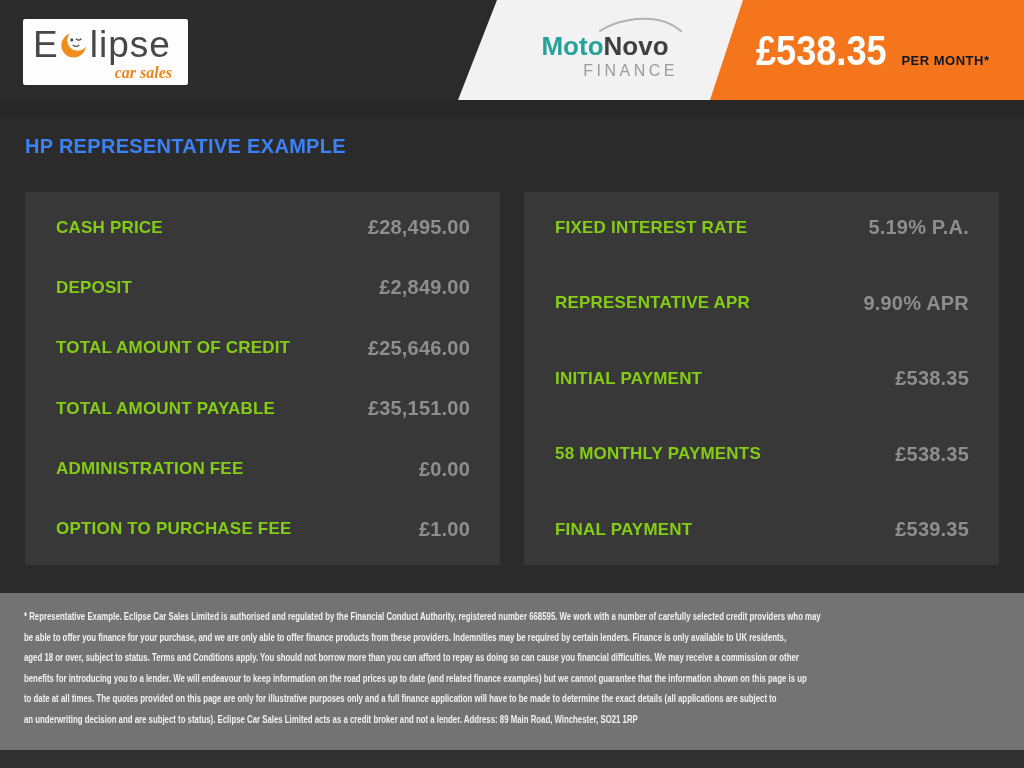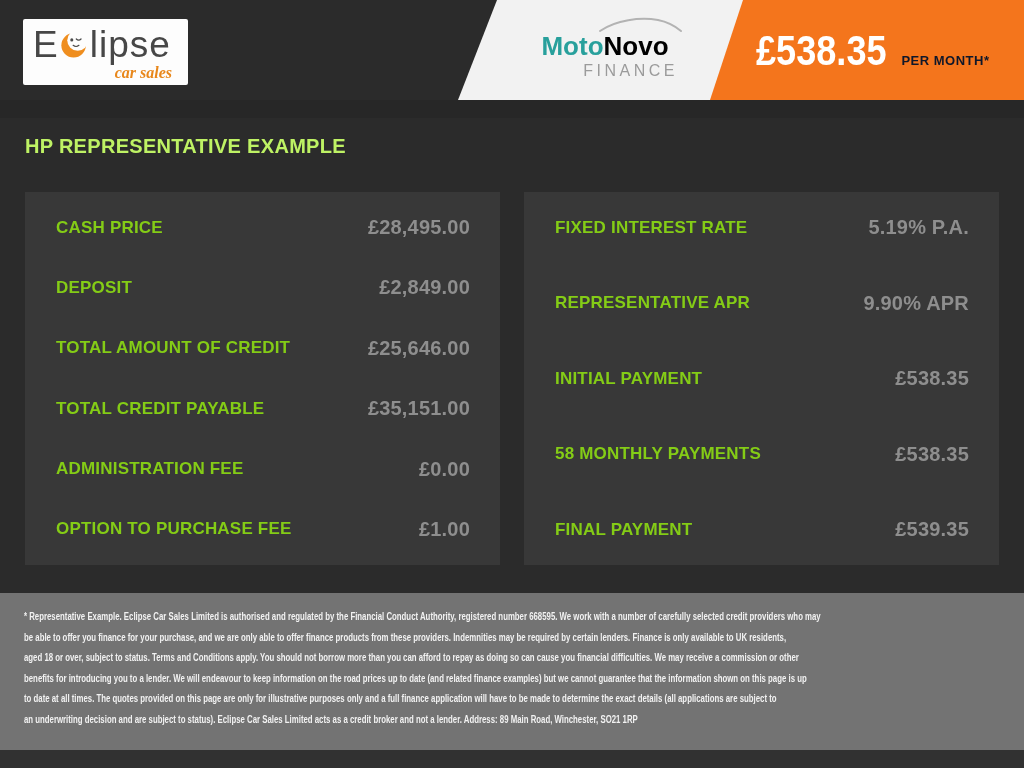--- a/index.html
+++ b/index.html
@@ -34,21 +34,21 @@
     background:#f2f2f2;
     clip-path:polygon(39px 0, 287px 0, 254px 100px, 0 100px);
   }
   .motonovo{
     position:absolute;left:72px;top:16px;width:150px;
     display:flex;flex-direction:column;align-items:center;
   }
   .mn-swoosh{align-self:flex-end;margin-right:-4px;margin-bottom:-4px;}
   .mn-word{font-size:26px;font-weight:700;letter-spacing:0;line-height:1.05;}
   .mn-word .moto{color:#28a09c;}
-  .mn-word .novo{color:#000000;}
+  .mn-word .novo{color:#404040;}
   .mn-finance{
     align-self:flex-end;margin-top:2px;margin-right:2px;
     font-size:16px;font-weight:400;color:#9b9b9b;letter-spacing:3.5px;
   }
 
   .orange-band{
     position:absolute;left:710px;top:0;width:314px;height:100px;
     background:#f4751c;
     clip-path:polygon(33px 0, 314px 0, 314px 100px, 0 100px);
     display:flex;align-items:center;
@@ -59,21 +59,21 @@
     transform:scaleX(.84);transform-origin:left bottom;letter-spacing:0;
   }
   .price-period{
     display:inline-block;font-size:13px;font-weight:700;color:#0f172a;
     margin-left:-10px;letter-spacing:.5px;
   }
 
   
   .page-title{
     position:absolute;left:25px;top:135px;
-    font-size:20px;font-weight:700;color:#bef264;letter-spacing:.3px;
+    font-size:20px;font-weight:700;color:#3b82f6;letter-spacing:.3px;
   }
   .panel{
     position:absolute;top:192px;width:475px;height:373px;background:#383838;
     box-sizing:border-box;padding:24px 30px 24px 31px;
     display:flex;flex-direction:column;justify-content:space-between;
   }
   .panel.left{left:25px;}
   .panel.right{left:524px;}
   .frow{display:flex;justify-content:space-between;align-items:center;}
   .flabel{font-size:17px;font-weight:700;color:#84cc16;letter-spacing:.2px;white-space:nowrap;}
@@ -143,21 +143,21 @@
   </div>
   <div class="frow">
     <span class="flabel">DEPOSIT</span>
     <span class="fvalue">£2,849.00</span>
   </div>
   <div class="frow">
     <span class="flabel">TOTAL AMOUNT OF CREDIT</span>
     <span class="fvalue">£25,646.00</span>
   </div>
   <div class="frow">
-    <span class="flabel">TOTAL CREDIT PAYABLE</span>
+    <span class="flabel">TOTAL AMOUNT PAYABLE</span>
     <span class="fvalue">£35,151.00</span>
   </div>
   <div class="frow">
     <span class="flabel">ADMINISTRATION FEE</span>
     <span class="fvalue">£0.00</span>
   </div>
   <div class="frow">
     <span class="flabel">OPTION TO PURCHASE FEE</span>
     <span class="fvalue">£1.00</span>
   </div>

